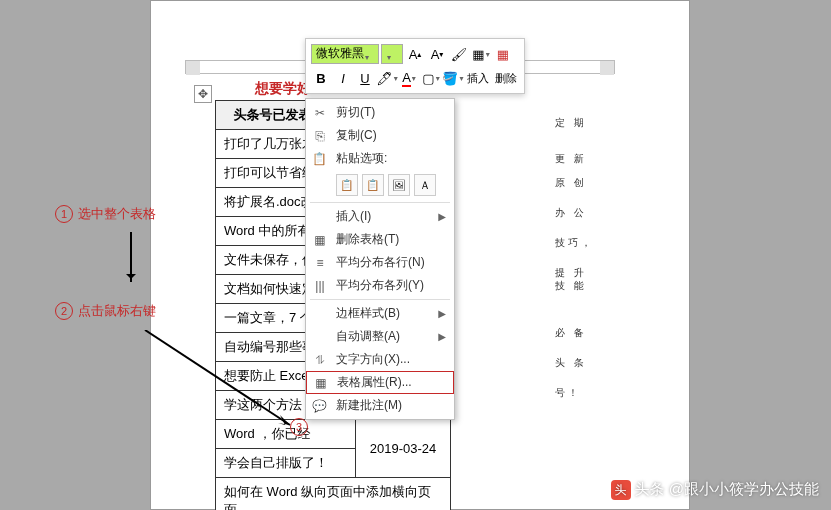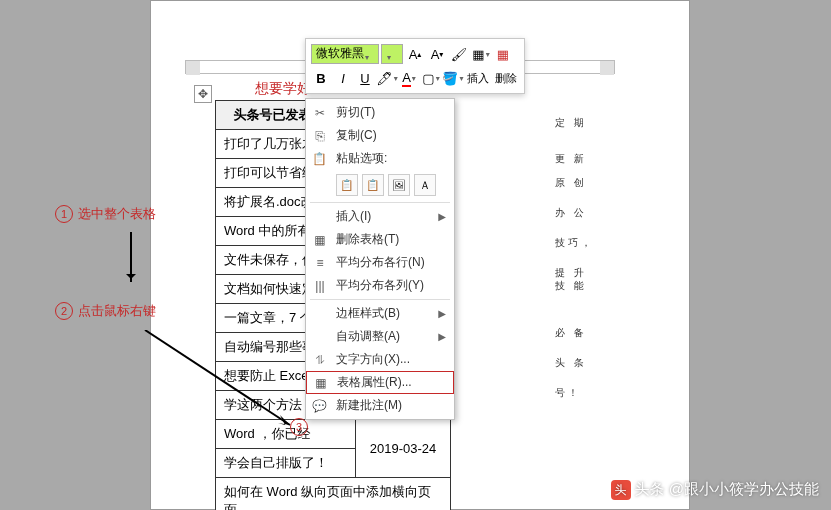--- a/index.html
+++ b/index.html
@@ -2,21 +2,21 @@
 <html><head>
 <meta charset="utf-8">
 <style>
 *{margin:0;padding:0;box-sizing:border-box;font-family:"Microsoft YaHei",sans-serif}
 body{background:#a9a9a9;width:831px;height:510px;overflow:hidden;position:relative}
 .paper{position:absolute;left:150px;top:0;width:540px;height:510px;background:#fff;border:1px solid #999}
 .ruler{position:absolute;left:185px;top:60px;width:430px;height:14px;background:#fff;border:1px solid #bbb}
 .ruler::before,.ruler::after{content:"";position:absolute;top:0;width:14px;height:14px;background:#e0e0e0}
 .ruler::before{left:0}.ruler::after{right:0}
 .select-handle{position:absolute;left:194px;top:85px;width:18px;height:18px;border:1px solid #999;background:#fff;display:flex;align-items:center;justify-content:center;font-size:12px;color:#555}
-.red-text{position:absolute;left:255px;top:80px;font-size:14px;color:#c62828;font-weight:400}
+.red-text{position:absolute;left:255px;top:80px;font-size:14px;color:#c62828;font-weight:700}
 .table{position:absolute;left:215px;top:100px;border-collapse:collapse;font-size:13px}
 .table th,.table td{border:1.5px solid #333;padding:5px 8px;background:#fff;vertical-align:middle}
 .table th{background:#f0f0f0;font-weight:600;text-align:center}
 .table .col-a{width:140px}.table .col-b{width:95px;text-align:center}
 .side-text{position:absolute;left:555px;font-size:10px;color:#333;line-height:1.6;letter-spacing:3px;writing-mode:horizontal-tb}
 .annot{position:absolute;font-size:13px;color:#c62828;display:flex;align-items:center;gap:5px}
 .circ{display:inline-flex;width:18px;height:18px;border:1.5px solid #c62828;border-radius:50%;align-items:center;justify-content:center;font-size:11px}
 .arrow-down{position:absolute;left:130px;top:232px;width:2px;height:50px;background:#000}
 .arrow-down::after{content:"";position:absolute;bottom:-2px;left:-4px;border:5px solid transparent;border-top-color:#000}
 .diag-arrow{position:absolute;left:140px;top:330px;width:160px;height:100px;pointer-events:none}

